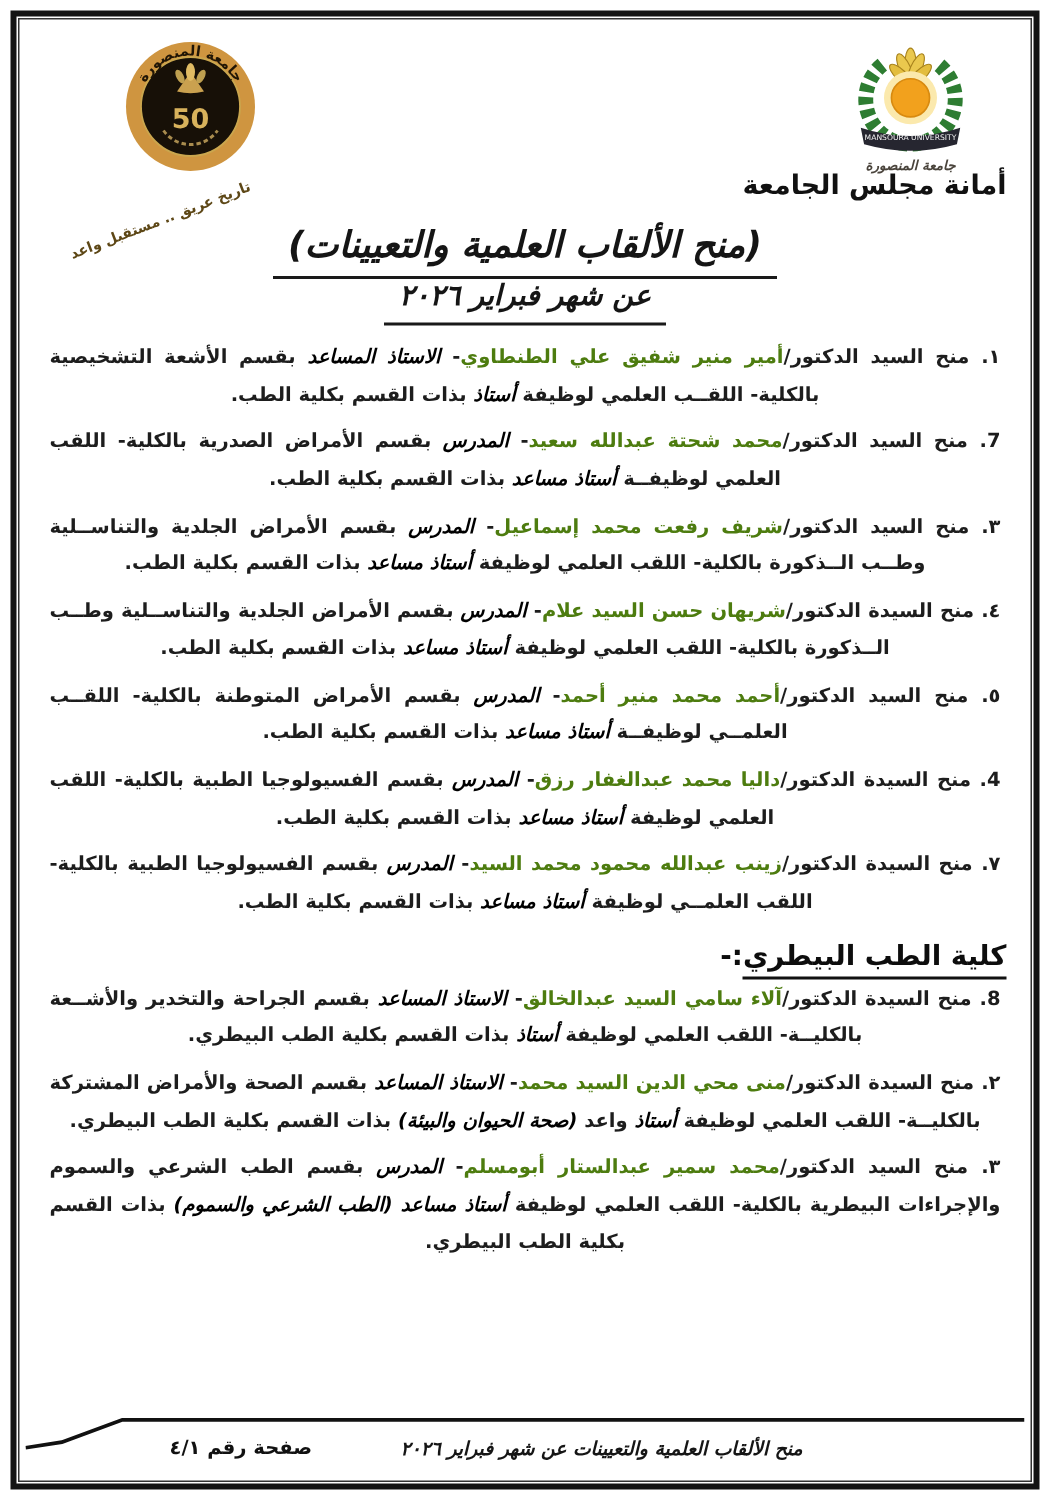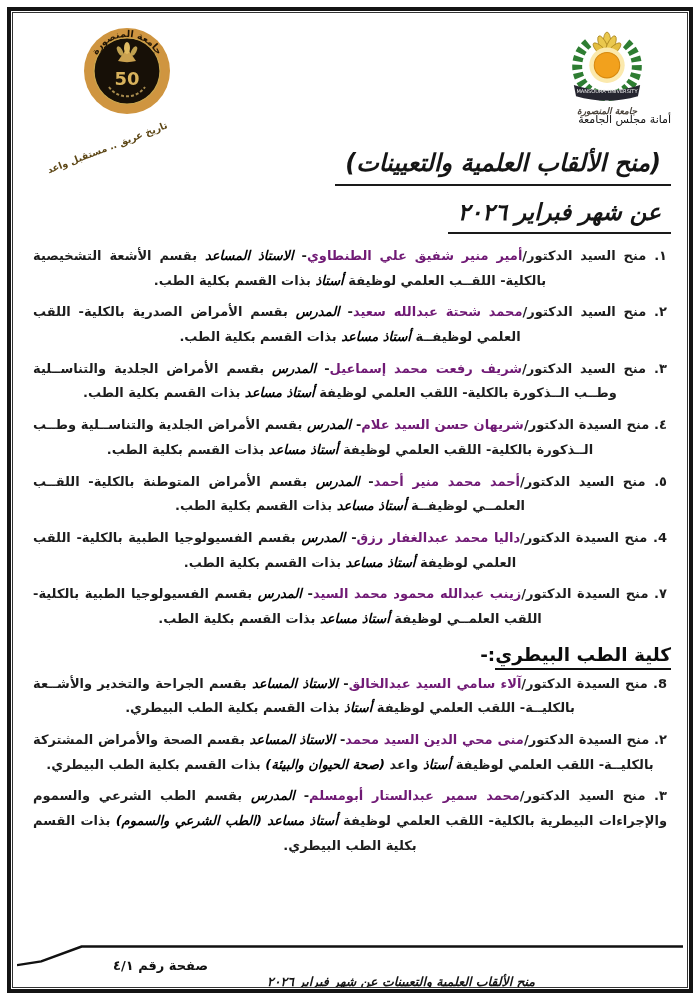--- a/index.html
+++ b/index.html
@@ -11,42 +11,42 @@
     padding:8px 16px 0 16px;box-sizing:border-box;overflow:hidden;}
 
   
   .header{position:relative;height:118px;}
   .logo-left{position:absolute;left:4px;top:0;width:150px;height:118px;}
   .anniv-caption{position:absolute;left:6px;top:98px;transform:rotate(-21deg);
     transform-origin:right center;font-size:9.5px;font-weight:bold;color:#5d4716;
     white-space:nowrap;direction:rtl;}
   .logo-right{position:absolute;right:0;top:0;width:128px;text-align:center;}
   .logo-sub{font-size:9px;font-weight:bold;font-style:italic;color:#4a443c;margin-top:-3px;}
-  .dept{position:absolute;right:0;top:92px;font-size:11px;font-weight:normal;color:#111;}
+  .dept{position:absolute;right:0;top:92px;font-size:18px;font-weight:bold;color:#111;}
 
   
-  .title-block{margin-top:10px;}
+  .title-block{text-align:center;margin-top:10px;}
   .title-line{display:inline-block;font-style:italic;font-weight:bold;color:#151515;
     border-bottom:2px solid #1a1a1a;padding:0 10px 7px 10px;}
   .l1{font-size:24px;}
-  .l2{font-size:23px;margin-top:13px;}
+  .l2{font-size:19px;}
 
   
   .sections{margin-top:10px;}
   .sec-head{font-size:18.5px;font-weight:bold;color:#0d0d0d;margin:12px 0 7px 0;}
   .sec-u{border-bottom:2.5px solid #111;padding-bottom:3px;}
   .item{margin:2px 4px 7px 4px;font-size:13px;line-height:1.9;font-weight:bold;
     text-align:justify;text-align-last:center;color:#1d1d1d;}
-  .seg-b{color:#701a75;}
+  .seg-b{color:#4d7c0f;}
   .seg-r{font-style:italic;color:#000;}
 
   
   .footer{position:absolute;left:4px;right:4px;bottom:2px;height:44px;}
   .sep{position:absolute;top:0;left:0;width:100%;height:26px;display:block;}
-  .footer-doc{position:absolute;top:33px;right:148px;font-style:italic;font-weight:bold;
+  .footer-doc{position:absolute;top:17px;right:148px;font-style:italic;font-weight:bold;
     font-size:12.5px;color:#151515;}
   .footer-page{position:absolute;top:17px;left:96px;font-weight:bold;font-size:13px;color:#111;}
 </style>
 </head>
 <body>
 
 <div class="page">
   <div class="frame">
     <div class="inner">
 
@@ -88,21 +88,21 @@
         <div class="dept">أمانة مجلس الجامعة</div>
       </div>
 
       <div class="title-block">
         <div><span class="title-line l1">(منح الألقاب العلمية والتعيينات)</span></div>
         <div><span class="title-line l2">عن شهر فبراير ٢٠٢٦</span></div>
       </div>
 
       <div class="sections">
           <p class="item"><span>١. منح السيد الدكتور/</span><span class="seg-b">أمير منير شفيق علي الطنطاوي</span><span>- </span><span class="seg-r">الاستاذ المساعد</span><span> بقسم الأشعة التشخيصية بالكلية- اللقــب العلمي لوظيفة </span><span class="seg-r">أستاذ</span><span> بذات القسم بكلية الطب.</span></p>
-          <p class="item"><span>٢. منح السيد الدكتور/</span><span class="seg-b">محمد شحتة عبدالله سعيد</span><span>- </span><span class="seg-r">المدرس</span><span> بقسم الأمراض الصدرية بالكلية- اللقب العلمي لوظيفــة </span><span class="seg-r">أستاذ مساعد</span><span> بذات القسم بكلية الطب.</span></p>
+          <p class="item"><span>7. منح السيد الدكتور/</span><span class="seg-b">محمد شحتة عبدالله سعيد</span><span>- </span><span class="seg-r">المدرس</span><span> بقسم الأمراض الصدرية بالكلية- اللقب العلمي لوظيفــة </span><span class="seg-r">أستاذ مساعد</span><span> بذات القسم بكلية الطب.</span></p>
           <p class="item"><span>٣. منح السيد الدكتور/</span><span class="seg-b">شريف رفعت محمد إسماعيل</span><span>- </span><span class="seg-r">المدرس</span><span> بقسم الأمراض الجلدية والتناســلية وطــب الــذكورة بالكلية- اللقب العلمي لوظيفة </span><span class="seg-r">أستاذ مساعد</span><span> بذات القسم بكلية الطب.</span></p>
           <p class="item"><span>٤. منح السيدة الدكتور/</span><span class="seg-b">شريهان حسن السيد علام</span><span>- </span><span class="seg-r">المدرس</span><span> بقسم الأمراض الجلدية والتناســلية وطــب الــذكورة بالكلية- اللقب العلمي لوظيفة </span><span class="seg-r">أستاذ مساعد</span><span> بذات القسم بكلية الطب.</span></p>
           <p class="item"><span>٥. منح السيد الدكتور/</span><span class="seg-b">أحمد محمد منير أحمد</span><span>- </span><span class="seg-r">المدرس</span><span> بقسم الأمراض المتوطنة بالكلية- اللقــب العلمــي لوظيفــة </span><span class="seg-r">أستاذ مساعد</span><span> بذات القسم بكلية الطب.</span></p>
           <p class="item"><span>4. منح السيدة الدكتور/</span><span class="seg-b">داليا محمد عبدالغفار رزق</span><span>- </span><span class="seg-r">المدرس</span><span> بقسم الفسيولوجيا الطبية بالكلية- اللقب العلمي لوظيفة </span><span class="seg-r">أستاذ مساعد</span><span> بذات القسم بكلية الطب.</span></p>
           <p class="item"><span>٧. منح السيدة الدكتور/</span><span class="seg-b">زينب عبدالله محمود محمد السيد</span><span>- </span><span class="seg-r">المدرس</span><span> بقسم الفسيولوجيا الطبية بالكلية- اللقب العلمــي لوظيفة </span><span class="seg-r">أستاذ مساعد</span><span> بذات القسم بكلية الطب.</span></p>
           <div class="sec-head"><span class="sec-u">كلية الطب البيطري</span><span>:-</span></div>
           <p class="item"><span>8. منح السيدة الدكتور/</span><span class="seg-b">آلاء سامي السيد عبدالخالق</span><span>- </span><span class="seg-r">الاستاذ المساعد</span><span> بقسم الجراحة والتخدير والأشــعة بالكليــة- اللقب العلمي لوظيفة </span><span class="seg-r">أستاذ</span><span> بذات القسم بكلية الطب البيطري.</span></p>
           <p class="item"><span>٢. منح السيدة الدكتور/</span><span class="seg-b">منى محي الدين السيد محمد</span><span>- </span><span class="seg-r">الاستاذ المساعد</span><span> بقسم الصحة والأمراض المشتركة بالكليــة- اللقب العلمي لوظيفة </span><span class="seg-r">أستاذ</span><span> واعد </span><span class="seg-r">(صحة الحيوان والبيئة)</span><span> بذات القسم بكلية الطب البيطري.</span></p>
           <p class="item"><span>٣. منح السيد الدكتور/</span><span class="seg-b">محمد سمير عبدالستار أبومسلم</span><span>- </span><span class="seg-r">المدرس</span><span> بقسم الطب الشرعي والسموم والإجراءات البيطرية بالكلية- اللقب العلمي لوظيفة </span><span class="seg-r">أستاذ مساعد</span><span> </span><span class="seg-r">(الطب الشرعي والسموم)</span><span> بذات القسم بكلية الطب البيطري.</span></p>
         </div>

